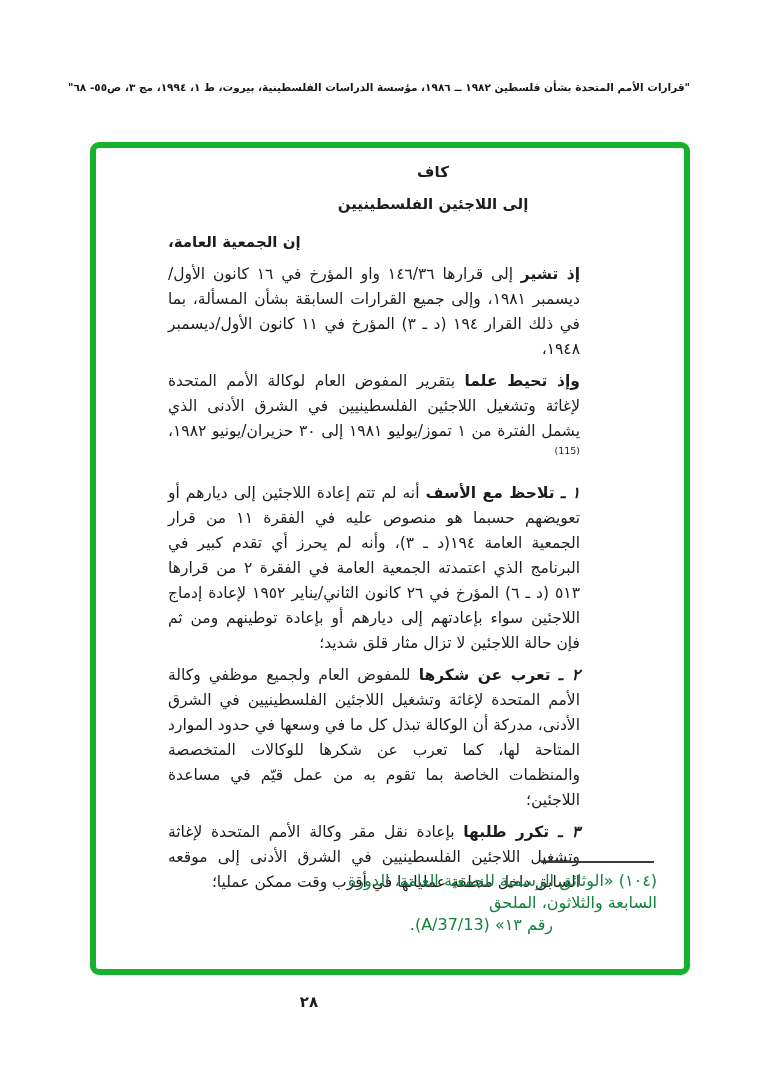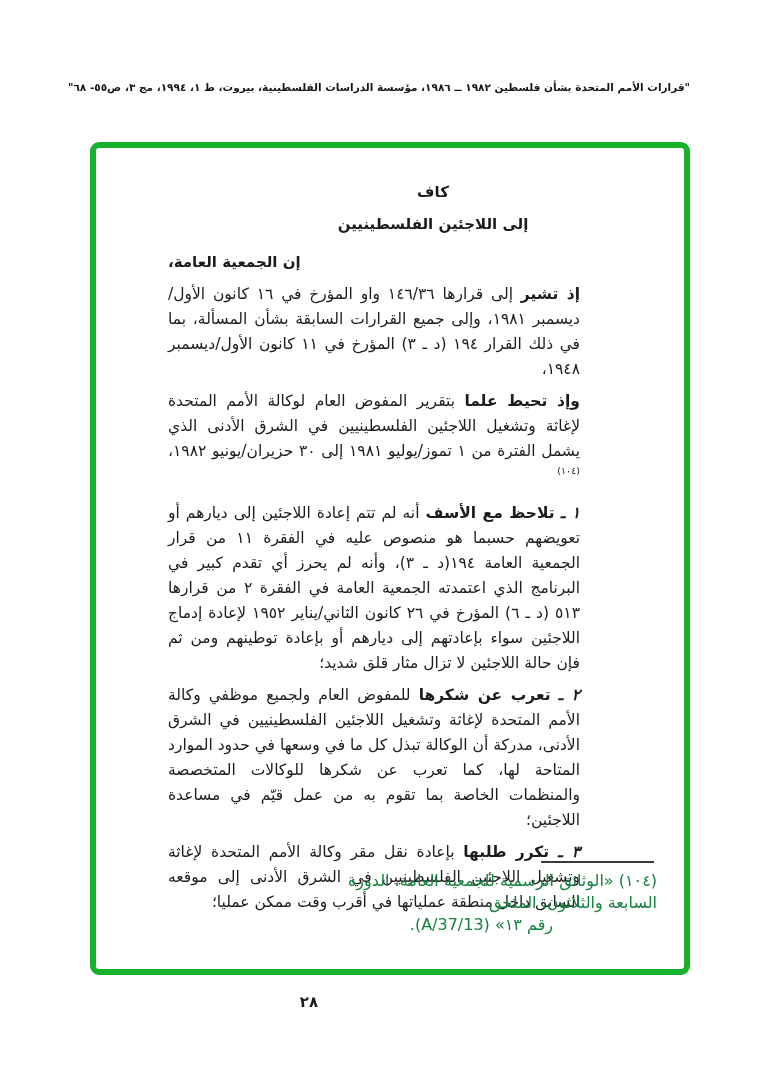--- a/index.html
+++ b/index.html
@@ -21,21 +21,21 @@
   
   .doc-frame {
     position:absolute; left:90px; top:142px;
     width:600px; height:833px;
     border:6px solid #16b22d; border-radius:9px;
     background:#ffffff;
   }
   .doc-body {
     position:absolute; top:0; right:0; left:0;
     direction:rtl;
-    padding:32px 104px 0 72px;  
+    padding:12px 104px 0 72px;  
     font-size:15.5px; line-height:25px;
   }
   .headings { margin-right:-2px; margin-left:116px; text-align:center; }
   .section-letter { font-weight:bold; font-size:15px; }
   .doc-title-1 { font-weight:bold; font-size:15px; margin-top:17px; }
   .doc-title-2 { font-weight:bold; font-size:15px; margin-top:7px; }
   .salutation { font-weight:bold; text-align:left; margin-top:13px; font-size:15px; }
   p.para {
     text-align:justify; margin-top:7px;
   }
@@ -76,21 +76,21 @@
 
     <div class="headings">
       <div class="section-letter">كاف</div>
       <div class="doc-title-2">إلى اللاجئين الفلسطينيين</div>
     </div>
 
     <div class="salutation">إن الجمعية العامة،</div>
 
     <p class="para"><span class="lead">إذ تشير</span> <span>إلى قرارها ١٤٦/٣٦ واو المؤرخ في ١٦ كانون الأول/ ديسمبر ١٩٨١، وإلى جميع القرارات السابقة بشأن المسألة، بما في ذلك القرار ١٩٤ (د ـ ٣) المؤرخ في ١١ كانون الأول/ديسمبر ١٩٤٨،</span></p>
 
-    <p class="para"><span class="lead">وإذ تحيط علما</span> <span>بتقرير المفوض العام لوكالة الأمم المتحدة لإغاثة وتشغيل اللاجئين الفلسطينيين في الشرق الأدنى الذي يشمل الفترة من ١ تموز/يوليو ١٩٨١ إلى ٣٠ حزيران/يونيو ١٩٨٢،</span><sup class="fn-ref">(١٠٤)</sup></p>
+    <p class="para"><span class="lead">وإذ تحيط علما</span> <span>بتقرير المفوض العام لوكالة الأمم المتحدة لإغاثة وتشغيل اللاجئين الفلسطينيين في الشرق الأدنى الذي يشمل الفترة من ١ تموز/يوليو ١٩٨١ إلى ٣٠ حزيران/يونيو ١٩٨٢،</span><sup class="fn-ref">(115)</sup></p>
 
     <p class="para"><span class="num">١ ـ</span> <span class="lead">تلاحظ مع الأسف</span> <span>أنه لم تتم إعادة اللاجئين إلى ديارهم أو تعويضهم حسبما هو منصوص عليه في الفقرة ١١ من قرار الجمعية العامة ١٩٤(د ـ ٣)، وأنه لم يحرز أي تقدم كبير في البرنامج الذي اعتمدته الجمعية العامة في الفقرة ٢ من قرارها ٥١٣ (د ـ ٦) المؤرخ في ٢٦ كانون الثاني/يناير ١٩٥٢ لإعادة إدماج اللاجئين سواء بإعادتهم إلى ديارهم أو بإعادة توطينهم ومن ثم فإن حالة اللاجئين لا تزال مثار قلق شديد؛</span></p>
 
     <p class="para"><span class="num">٢ ـ</span> <span class="lead">تعرب عن شكرها</span> <span>للمفوض العام ولجميع موظفي وكالة الأمم المتحدة لإغاثة وتشغيل اللاجئين الفلسطينيين في الشرق الأدنى، مدركة أن الوكالة تبذل كل ما في وسعها في حدود الموارد المتاحة لها، كما تعرب عن شكرها للوكالات المتخصصة والمنظمات الخاصة بما تقوم به من عمل قيّم في مساعدة اللاجئين؛</span></p>
 
     <p class="para"><span class="num">٣ ـ</span> <span class="lead">تكرر طلبها</span> <span>بإعادة نقل مقر وكالة الأمم المتحدة لإغاثة وتشغيل اللاجئين الفلسطينيين في الشرق الأدنى إلى موقعه السابق داخل منطقة عملياتها في أقرب وقت ممكن عمليا؛</span></p>
 
   </div>
 
   <div class="footnote">

